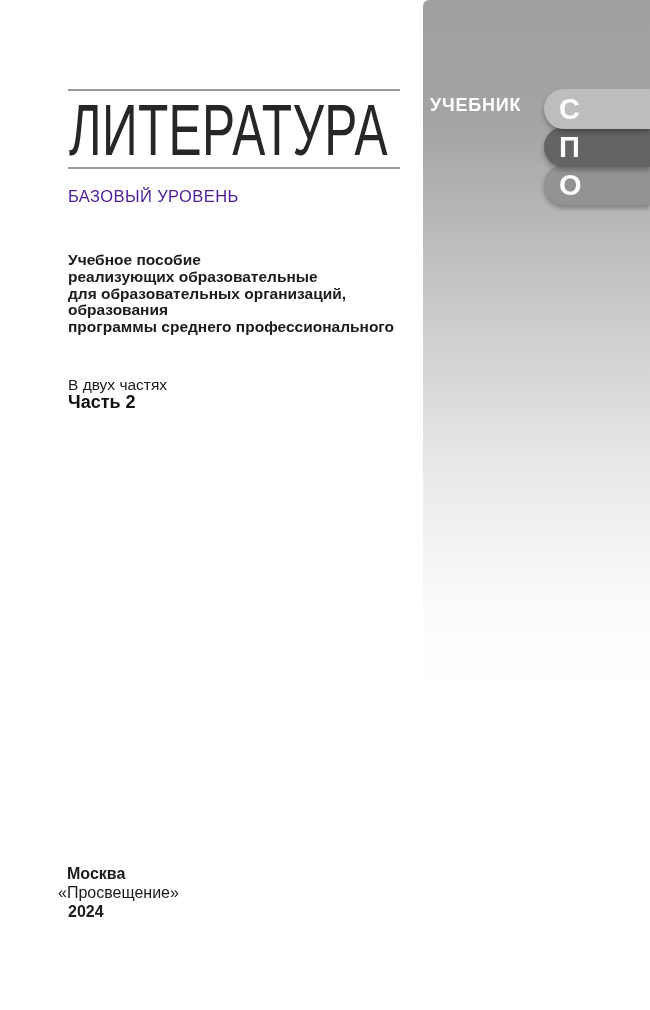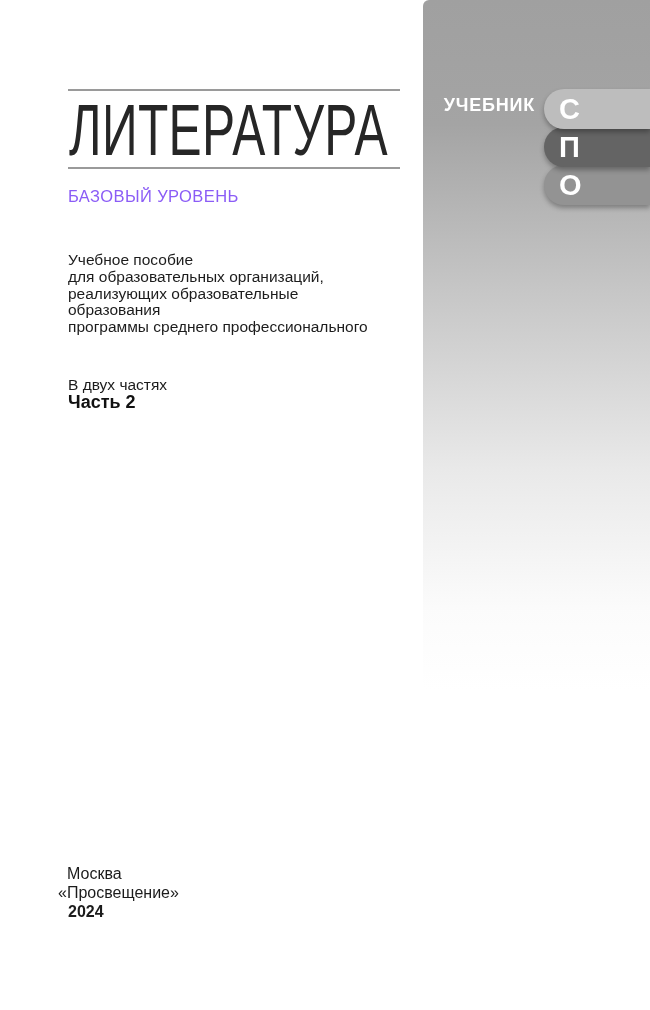--- a/index.html
+++ b/index.html
@@ -32,21 +32,21 @@
       #ffffff 100%);
     border-top-left-radius: 6px;
   }
 
   
   .badge-label {
     position: absolute;
     left: 430px;
     top: 95px;
     width: 105px;
-    text-align: right;
+    text-align: left;
     color: #ffffff;
     font-size: 18px;
     font-weight: 700;
     letter-spacing: 0.8px;
   }
 
   
   .pill {
     position: absolute;
     left: 544px;
@@ -92,32 +92,33 @@
     transform: scaleX(0.68);
     transform-origin: left top;
     letter-spacing: 0.5px;
   }
 
   .level {
     position: absolute;
     left: 68px;
     top: 187px;
     font-size: 16.5px;
-    color: #8b5cf6;
+    color: #4c1d95;
     letter-spacing: 0.4px;
   }
 
   
   .desc {
     position: absolute;
     left: 68px;
     top: 252px;
     font-size: 15.5px;
     line-height: 16.8px;
     color: #1c1c1c;
+    font-weight: bold;
   }
 
   .edition {
     position: absolute;
     left: 68px;
     top: 376px;
     font-size: 15.5px;
     color: #1c1c1c;
     text-align: right;
   }
@@ -132,21 +133,21 @@
 
   
   .imprint {
     position: absolute;
     left: 58px;
     top: 864px;
     font-size: 16px;
     line-height: 19px;
     color: #1c1c1c;
   }
-  .imprint .city { padding-left: 9px; }
+  .imprint .city { padding-left: 9px; font-weight: bold; }
   .imprint .year { padding-left: 10px; font-weight: bold; }
 </style>
 </head>
 <body>
 
 <div class="page">
 
   <div class="gray-column"></div>
 
   <div class="badge-label">УЧЕБНИК</div>
@@ -162,22 +163,22 @@
   </div>
 
   <div class="rule rule-top"></div>
   <h1 class="title">ЛИТЕРАТУРА</h1>
   <div class="rule rule-bottom"></div>
 
   <div class="level">БАЗОВЫЙ УРОВЕНЬ</div>
 
   <div class="desc">
     <div>Учебное пособие</div>
+    <div>реализующих образовательные</div>
     <div>для образовательных организаций,</div>
-    <div>реализующих образовательные</div>
     <div>образования</div>
     <div>программы среднего профессионального</div>
   </div>
 
   <div class="edition">В двух частях</div>
   <div class="part">Часть 2</div>
 
   <div class="imprint">
     <div class="city">Москва</div>
     <div class="publisher">«Просвещение»</div>

